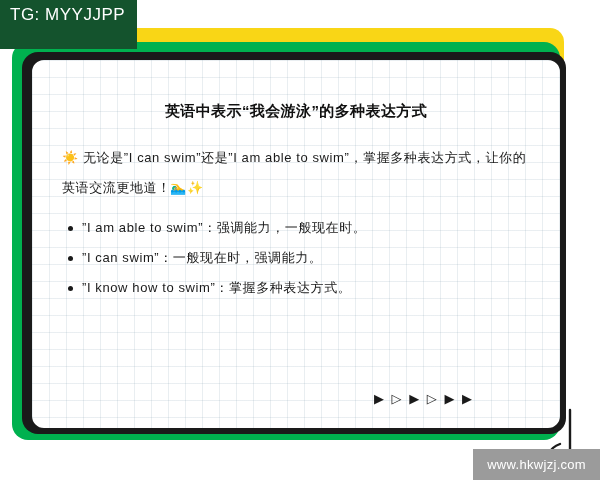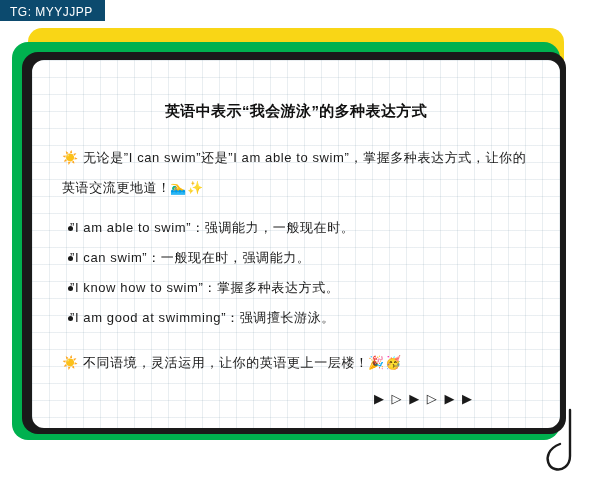--- a/index.html
+++ b/index.html
@@ -101,21 +101,21 @@
     list-style: none;
     margin: 0 0 10px 0;
     padding: 0 0 0 4px;
   }
   ul.points li {
     font-size: 13px;
     color: #1a1a1a;
     line-height: 30px;
     letter-spacing: 0.6px;
     position: relative;
-    padding-left: 4px;
+    padding-left: 16px;
   }
   ul.points li::before {
     content: "";
     position: absolute;
     left: 2px;
     top: 13px;
     width: 5px;
     height: 5px;
     border-radius: 50%;
     background: #1a1a1a;
@@ -137,24 +137,24 @@
     bottom: 2px;
     width: 44px;
     height: 70px;
   }
 
   
   .tg-tag {
     position: absolute;
     left: 0;
     top: 0;
-    background: #0c4a6e;
+    background: #14532d;
     color: #ffffff;
-    font-size: 12px;
-    padding: 5px 12px 2px 10px;
+    font-size: 17px;
+    padding: 5px 12px 24px 10px;
     letter-spacing: 0.5px;
     font-family: "Liberation Sans", sans-serif;
   }
   .site-tag {
     position: absolute;
     right: 0;
     bottom: 0;
     background: #9b9b9b;
     color: #ffffff;
     font-size: 13px;
@@ -178,29 +178,28 @@
     <div class="content">
 
       <div class="doc-title">英语中表示“我会游泳”的多种表达方式</div>
 
       <p class="para">☀️ 无论是”I can swim”还是”I am able to swim”，掌握多种表达方式，让你的英语交流更地道！🏊‍♂️✨</p>
 
       <ul class="points">
         <li>”I am able to swim”：强调能力，一般现在时。</li>
         <li>”I can swim”：一般现在时，强调能力。</li>
         <li>”I know how to swim”：掌握多种表达方式。</li>
-        <li>”I am good at swimming”：强调擅长游泳。</li>
       </ul>
 
-      <p class="para">☀️ 不同语境，灵活运用，让你的英语更上一层楼！🎉🥳</p>
     </div>
 
     <div class="arrows">▶ ▷ ▶ ▷ ▶ ▶</div>
   </div>
 
   <svg class="clip" viewBox="0 0 44 70">
     <path d="M30 2 C30 2 30 40 30 48 C30 58 22 63 15 61 C8 59 6 51 9 45 C12 39 20 36 20 36" fill="none" stroke="#1a1a1a" stroke-width="2.4" stroke-linecap="round"></path>
   </svg>
 
   <div class="tg-tag">TG: MYYJJPP</div>
 
+  <div class="site-tag">www.hkwjzj.com</div>
 
 </div>
 
 </body></html>

